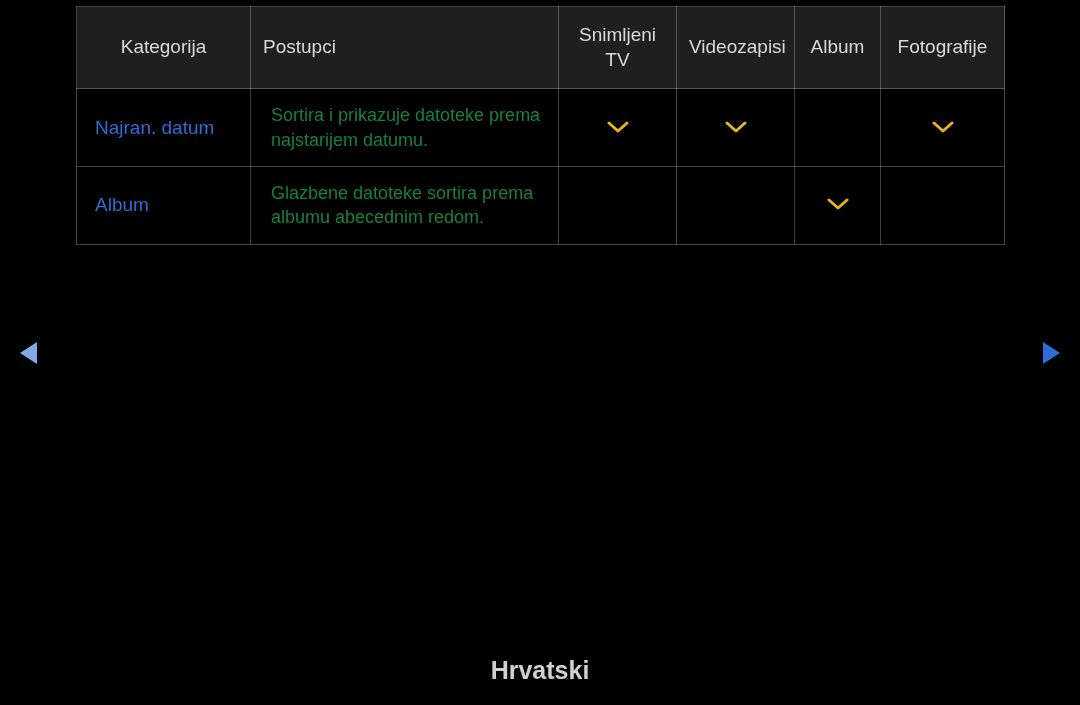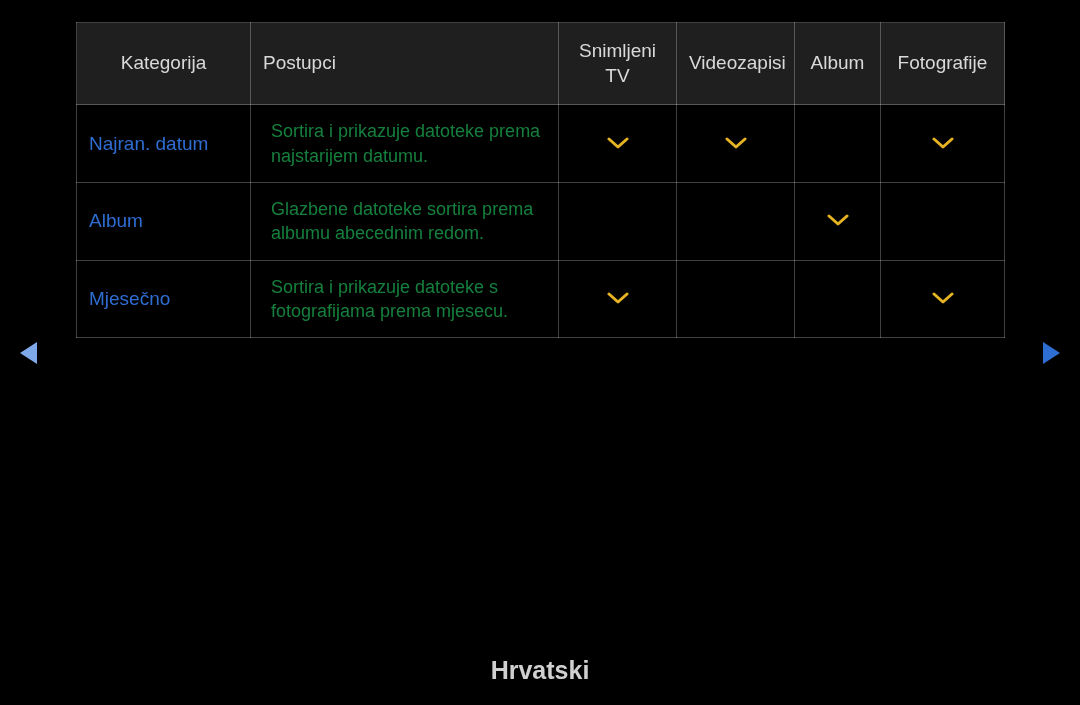--- a/index.html
+++ b/index.html
@@ -14,21 +14,21 @@
       font-family: "Helvetica Neue", Helvetica, Arial, sans-serif;
       font-weight: 300;
       position: relative;
       overflow: hidden;
     }
     .content-area {
       position: relative;
       padding-top: 6px;
     }
     .table-container {
-      margin: 16px auto;
+      margin: 0 auto;
       width: 928px;
     }
     table {
       width: 100%;
       border-collapse: collapse;
       table-layout: fixed;
     }
     thead th {
       background: rgba(255,255,255,0.12);
       color: #d9d9d9;
@@ -52,21 +52,21 @@
       border-bottom: 1px solid rgba(255,255,255,0.25);
       padding: 14px 12px;
       vertical-align: middle;
       text-align: center;
     }
     tbody tr td:first-child {
       color: #2e6dd2;
       font-size: 19px;
       font-weight: 400;
       text-align: left;
-      padding-left: 12px;
+      padding-left: 18px;
     }
     tbody tr td:nth-child(2) {
       color: #15803d;
       font-size: 18px;
       text-align: left;
       padding-left: 20px;
       line-height: 1.35;
     }
     .col-cat { width: 174px; }
     .col-post { width: 308px; }
@@ -154,30 +154,18 @@
           <tr>
             <td>Album</td>
             <td>Glazbene datoteke sortira prema albumu abecednim redom.</td>
             <td></td>
             <td></td>
             <td><span class="check-icon"><svg viewBox="0 0 22 14">
                   <polyline points="2,4 11,12 20,4" fill="none" stroke="#e6b422" stroke-width="3" stroke-linecap="round" stroke-linejoin="round"></polyline>
                 </svg></span></td>
             <td></td>
           </tr>
-          <tr>
-            <td>Mjesečno</td>
-            <td>Sortira i prikazuje datoteke s fotografijama prema mjesecu.</td>
-            <td><span class="check-icon"><svg viewBox="0 0 22 14">
-                  <polyline points="2,4 11,12 20,4" fill="none" stroke="#e6b422" stroke-width="3" stroke-linecap="round" stroke-linejoin="round"></polyline>
-                </svg></span></td>
-            <td></td>
-            <td></td>
-            <td><span class="check-icon"><svg viewBox="0 0 22 14">
-                  <polyline points="2,4 11,12 20,4" fill="none" stroke="#e6b422" stroke-width="3" stroke-linecap="round" stroke-linejoin="round"></polyline>
-                </svg></span></td>
-          </tr>
         </tbody>
     </table>
   </div>
 </div>
 
 <div class="footer-label">Hrvatski</div>
 
 </body></html>

